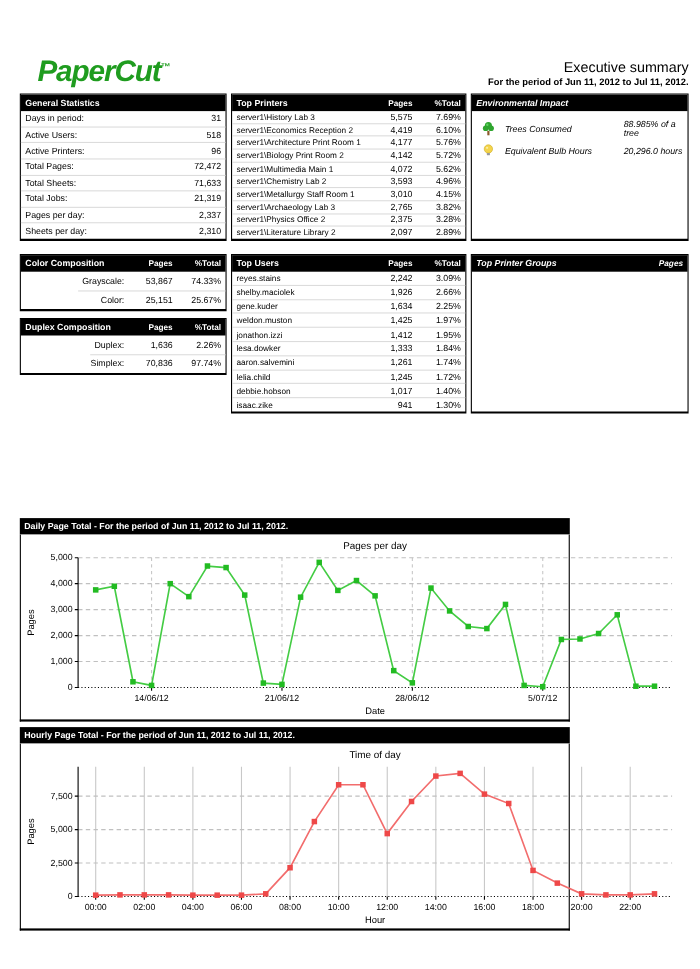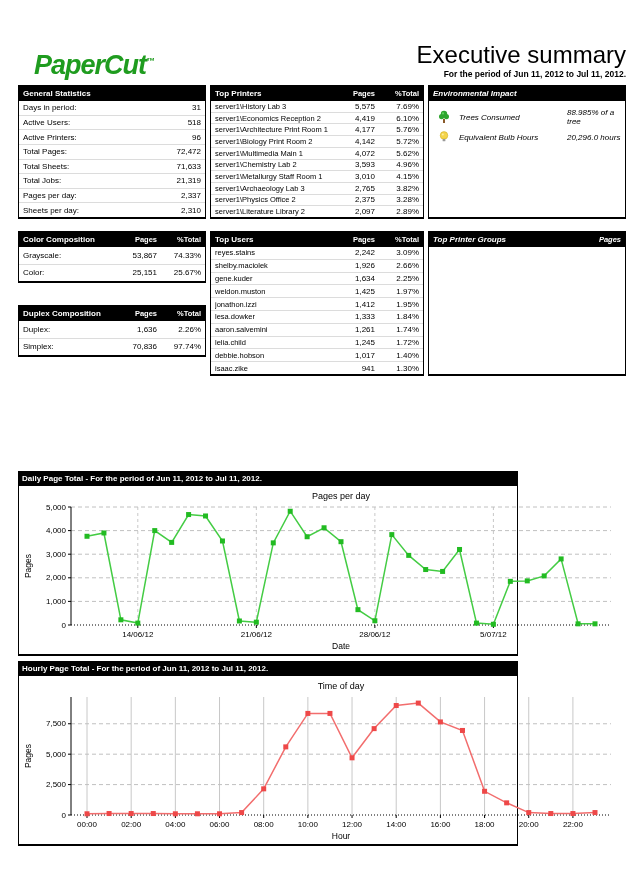--- a/index.html
+++ b/index.html
@@ -5,39 +5,39 @@
   * { margin: 0; padding: 0; box-sizing: border-box; }
   html, body { background: #fff; }
   body { font-family: "Liberation Sans", sans-serif; color: #000; }
   .page { position: relative; width: 636px; height: 881px; background: #fff; overflow: hidden; }
 
   
   .report-header { display: flex; justify-content: space-between; align-items: flex-end; padding: 26px 10px 6px 34px; height: 85px; }
   .logo { font-size: 27px; font-weight: bold; font-style: italic; color: #1f9c1f; letter-spacing: -1px; line-height: 1; }
   .logo sup { font-size: 9px; font-style: normal; letter-spacing: 0; }
   .header-right { text-align: right; }
-  .report-title { font-size: 24px; font-weight: normal; line-height: 1.1; }
+  .report-title { font-size: 13px; font-weight: normal; line-height: 1.1; }
   .report-period { font-size: 8.5px; font-weight: bold; margin-top: 1px; margin-left: 44px; }
 
   
   .grid { display: flex; gap: 4px; margin: 0 10px 0 18px; width: 608px; }
   .grid + .grid { margin-top: 12px; border-radius: 26px; }
   .col1 { width: 188px; flex: none; }
   .col2 { width: 214px; flex: none; }
   .col3 { width: 198px; flex: none; font-style: italic; }
 
   .box { border: 1px solid #000; border-bottom-width: 2px; background: #fff; }
   .box-header { background: #000; color: #fff; display: flex; align-items: center; padding: 3px 4px; height: 15px; }
   .hdr-title { flex: 1; font-size: 8px; font-weight: bold; white-space: nowrap; }
   .hdr-col { width: 44px; text-align: right; font-size: 7.5px; font-weight: bold; flex: none; }
 
   .tbody { display: flex; flex-direction: column; }
   .h116 { height: 116px; }
   .h127 { height: 127px; }
-  .h34  { height: 34px; }
+  .h34  { height: 34px; align-items: flex-end; }
   .trow { flex: 1; display: flex; align-items: center; padding: 0 4px; border-bottom: 1px solid #dcdcdc; font-size: 8px; min-height: 0; }
   .trow:last-child { border-bottom: none; }
   .cell-name { flex: 1; white-space: nowrap; overflow: hidden; font-size: 7.5px; }
   .cell-label { flex: 1; white-space: nowrap; }
   .cell-num { width: 44px; text-align: right; flex: none; }
 
   
   .env-body { height: 116px; padding-top: 6px; }
   .env-row { display: flex; align-items: center; height: 20px; padding: 0 4px 0 8px; font-size: 8px; }
   .env-icon { width: 14px; height: 14px; flex: none; margin-right: 8px; }
@@ -243,21 +243,21 @@
               <span class="cell-num">74.33%</span>
             </div>
 
             <div class="trow">
               <span class="cell-label">Color:</span>
               <span class="cell-num">25,151</span>
               <span class="cell-num">25.67%</span>
             </div>
           </div>
       </div>
-      <div class="box" style="margin-top:22px">
+      <div class="box" style="margin-top:6px">
         <div class="box-header">
           <span class="hdr-title">Duplex Composition</span>
           <span class="hdr-col">Pages</span>
           <span class="hdr-col">%Total</span>
         </div>
         <div class="tbody h34">
 
             <div class="trow">
               <span class="cell-label">Duplex:</span>
               <span class="cell-num">1,636</span>

